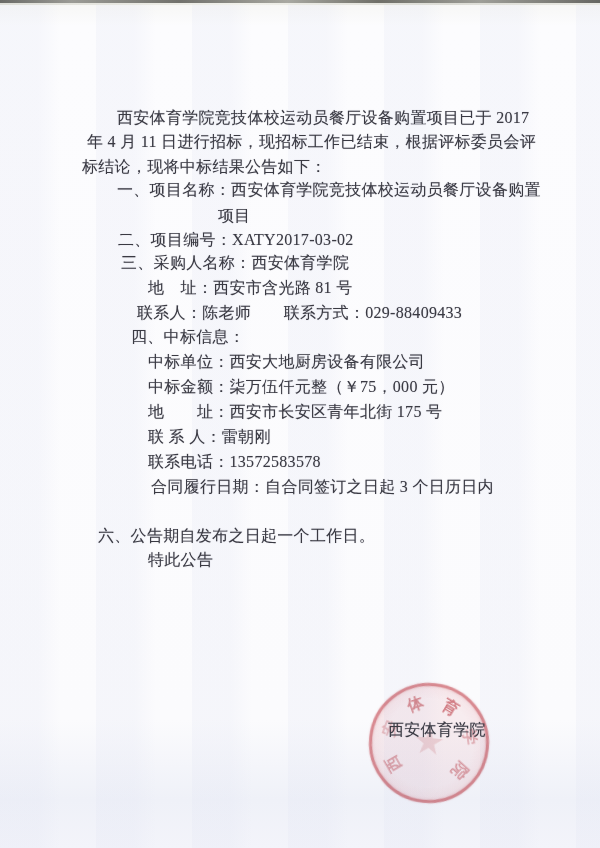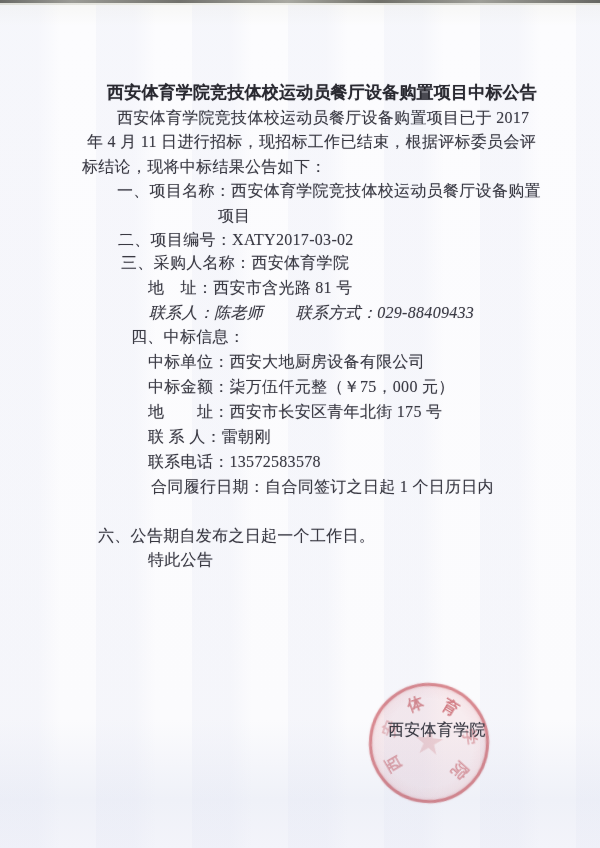--- a/index.html
+++ b/index.html
@@ -59,39 +59,38 @@
     font-family:"Liberation Serif","DejaVu Serif",serif;
   }
 </style>
 </head>
 <body>
 
 <div class="page">
   <div class="scan-edge"></div>
   <div class="scan-edge2"></div>
 
-  <div class="ln title" style="left:107px;top:83px;">西安体育学院竞技体校运动员餐厅设备购置项目中标公告</div>
 
   <div class="ln" style="left:117px;top:108px;">西安体育学院竞技体校运动员餐厅设备购置项目已于 2017</div>
   <div class="ln" style="left:87px;top:132px;">年 4 月 11 日进行招标，现招标工作已结束，根据评标委员会评</div>
   <div class="ln" style="left:82px;top:157px;">标结论，现将中标结果公告如下：</div>
 
-  <div class="ln" style="left:117px;top:181px;">一、项目名称：西安体育学院竞技体校运动员餐厅设备购置</div>
+  <div class="ln" style="left:117px;top:181px;font-family:Liberation Mono, monospace;">一、项目名称：西安体育学院竞技体校运动员餐厅设备购置</div>
   <div class="ln" style="left:218px;top:206px;">项目</div>
   <div class="ln" style="left:118px;top:230px;">二、项目编号：XATY2017-03-02</div>
   <div class="ln" style="left:121px;top:253px;">三、采购人名称：西安体育学院</div>
   <div class="ln" style="left:148px;top:278px;">地　址：西安市含光路 81 号</div>
-  <div class="ln" style="left:149px;top:303px;font-style:italic;">联系人：陈老师　　联系方式：029-88409433</div>
+  <div class="ln" style="left:137px;top:303px;">联系人：陈老师　　联系方式：029-88409433</div>
   <div class="ln" style="left:105px;top:327px;margin-left:26px;">四、中标信息：</div>
   <div class="ln" style="left:148px;top:352px;">中标单位：西安大地厨房设备有限公司</div>
   <div class="ln" style="left:148px;top:377px;">中标金额：柒万伍仟元整（￥75，000 元）</div>
   <div class="ln" style="left:148px;top:402px;">地　　址：西安市长安区青年北街 175 号</div>
   <div class="ln" style="left:148px;top:427px;text-align:right;">联 系 人：雷朝刚</div>
   <div class="ln" style="left:148px;top:452px;">联系电话：13572583578</div>
-  <div class="ln" style="left:151px;top:477px;">合同履行日期：自合同签订之日起 1 个日历日内</div>
+  <div class="ln" style="left:151px;top:477px;">合同履行日期：自合同签订之日起 3 个日历日内</div>
   <div class="ln" style="left:98px;top:526px;">六、公告期自发布之日起一个工作日。</div>
   <div class="ln" style="left:148px;top:550px;">特此公告</div>
 
   <div class="seal">
     <div class="seal-blush"></div>
     <div class="seal-ring"></div>
     <div class="seal-star">★</div>
     <div id="seal-chars">
         <span class="seal-char" style="transform: rotate(-126deg) translateY(-41px); color: rgba(190, 58, 68, 0.42);">西</span>
         <span class="seal-char" style="transform: rotate(-75.6deg) translateY(-41px); color: rgba(190, 58, 68, 0.3);">安</span>

